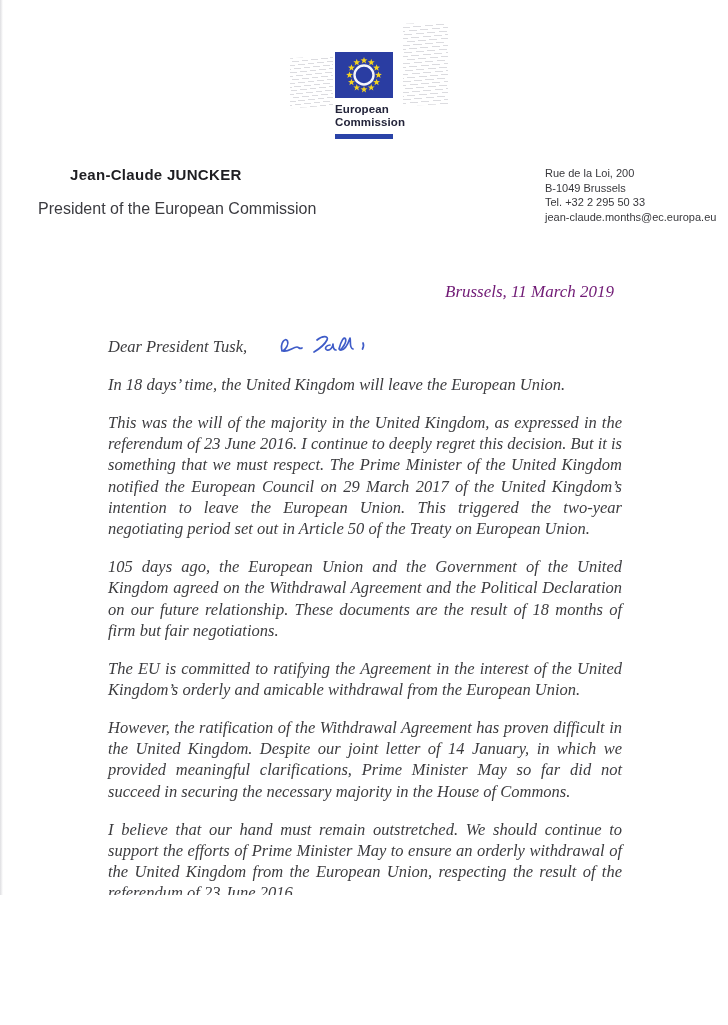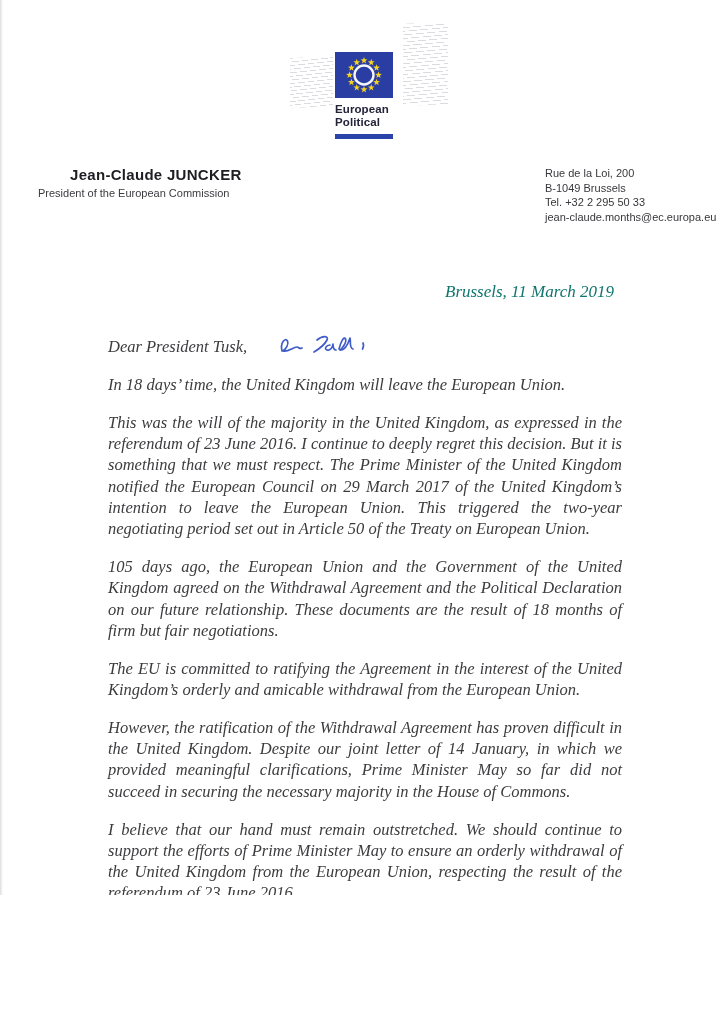--- a/index.html
+++ b/index.html
@@ -20,27 +20,27 @@
     font-size:11.5px;line-height:13px;color:#23243a;margin-top:5px;letter-spacing:.1px;}
   .logo-bar{width:58px;height:5px;background:#2a43a8;margin-top:5px;}
   .waves{position:absolute;opacity:.55;
     background:repeating-linear-gradient(177deg,#bfbfc6 0px,#bfbfc6 .7px,rgba(255,255,255,0) .7px,rgba(255,255,255,0) 3.6px);}
   .waves-left{left:290px;top:57px;width:43px;height:50px;transform:skewY(-3deg);}
   .waves-right{left:403px;top:23px;width:45px;height:82px;transform:skewY(-2deg);}
 
   
   .sender{position:absolute;left:38px;top:166px;font-family:"Liberation Sans", sans-serif;}
   .sender-name{font-weight:bold;font-size:15px;color:#1e1e22;letter-spacing:.3px;margin-left:32px;}
-  .sender-title{font-size:11px;color:#3b3b40;margin-top:4px;}
+  .sender-title{font-size:16px;color:#3b3b40;margin-top:17px;}
   .contact{position:absolute;left:545px;top:166px;
     font-family:"Liberation Sans", sans-serif;font-size:11px;line-height:14.5px;color:#38383c;}
 
   
   .dateline{position:absolute;left:445px;top:282px;
-    font-style:italic;font-size:17px;color:#0f766e;}
+    font-style:italic;font-size:17px;color:#701a75;}
   .body{position:absolute;left:108px;top:336px;width:514px;
     font-style:italic;font-size:16.5px;line-height:21.3px;color:#3c3c3f;}
   .salutation-row{display:flex;align-items:flex-start;margin-bottom:10px;height:28px;}
   .salutation{white-space:nowrap;}
   .handwriting{margin-left:26px;margin-top:-6px;}
   .body p{margin:0 0 16.5px 0;text-align:justify;}
   .recipient{position:absolute;left:63px;top:932px;
     font-style:italic;font-size:16.5px;line-height:21.5px;color:#a16207;}
   .footer-bar{position:absolute;left:329px;top:1006px;width:75px;height:19px;background:#2436a4;}
 </style>
@@ -73,21 +73,21 @@
           <use href="#star" transform="translate(21.75,35.56)"></use>
           <use href="#star" transform="translate(16.44,30.25)"></use>
           <use href="#star" transform="translate(14.5,23)"></use>
           <use href="#star" transform="translate(16.44,15.75)"></use>
           <use href="#star" transform="translate(21.75,10.44)"></use>
         </g>
       </svg>
     </div>
     <div class="logo-text">
       <div>European</div>
-      <div>Political</div>
+      <div>Commission</div>
     </div>
     <div class="logo-bar"></div>
   </div>
 
   <div class="sender">
     <div class="sender-name">Jean-Claude JUNCKER</div>
     <div class="sender-title">President of the European Commission</div>
   </div>
 
   <div class="contact">

